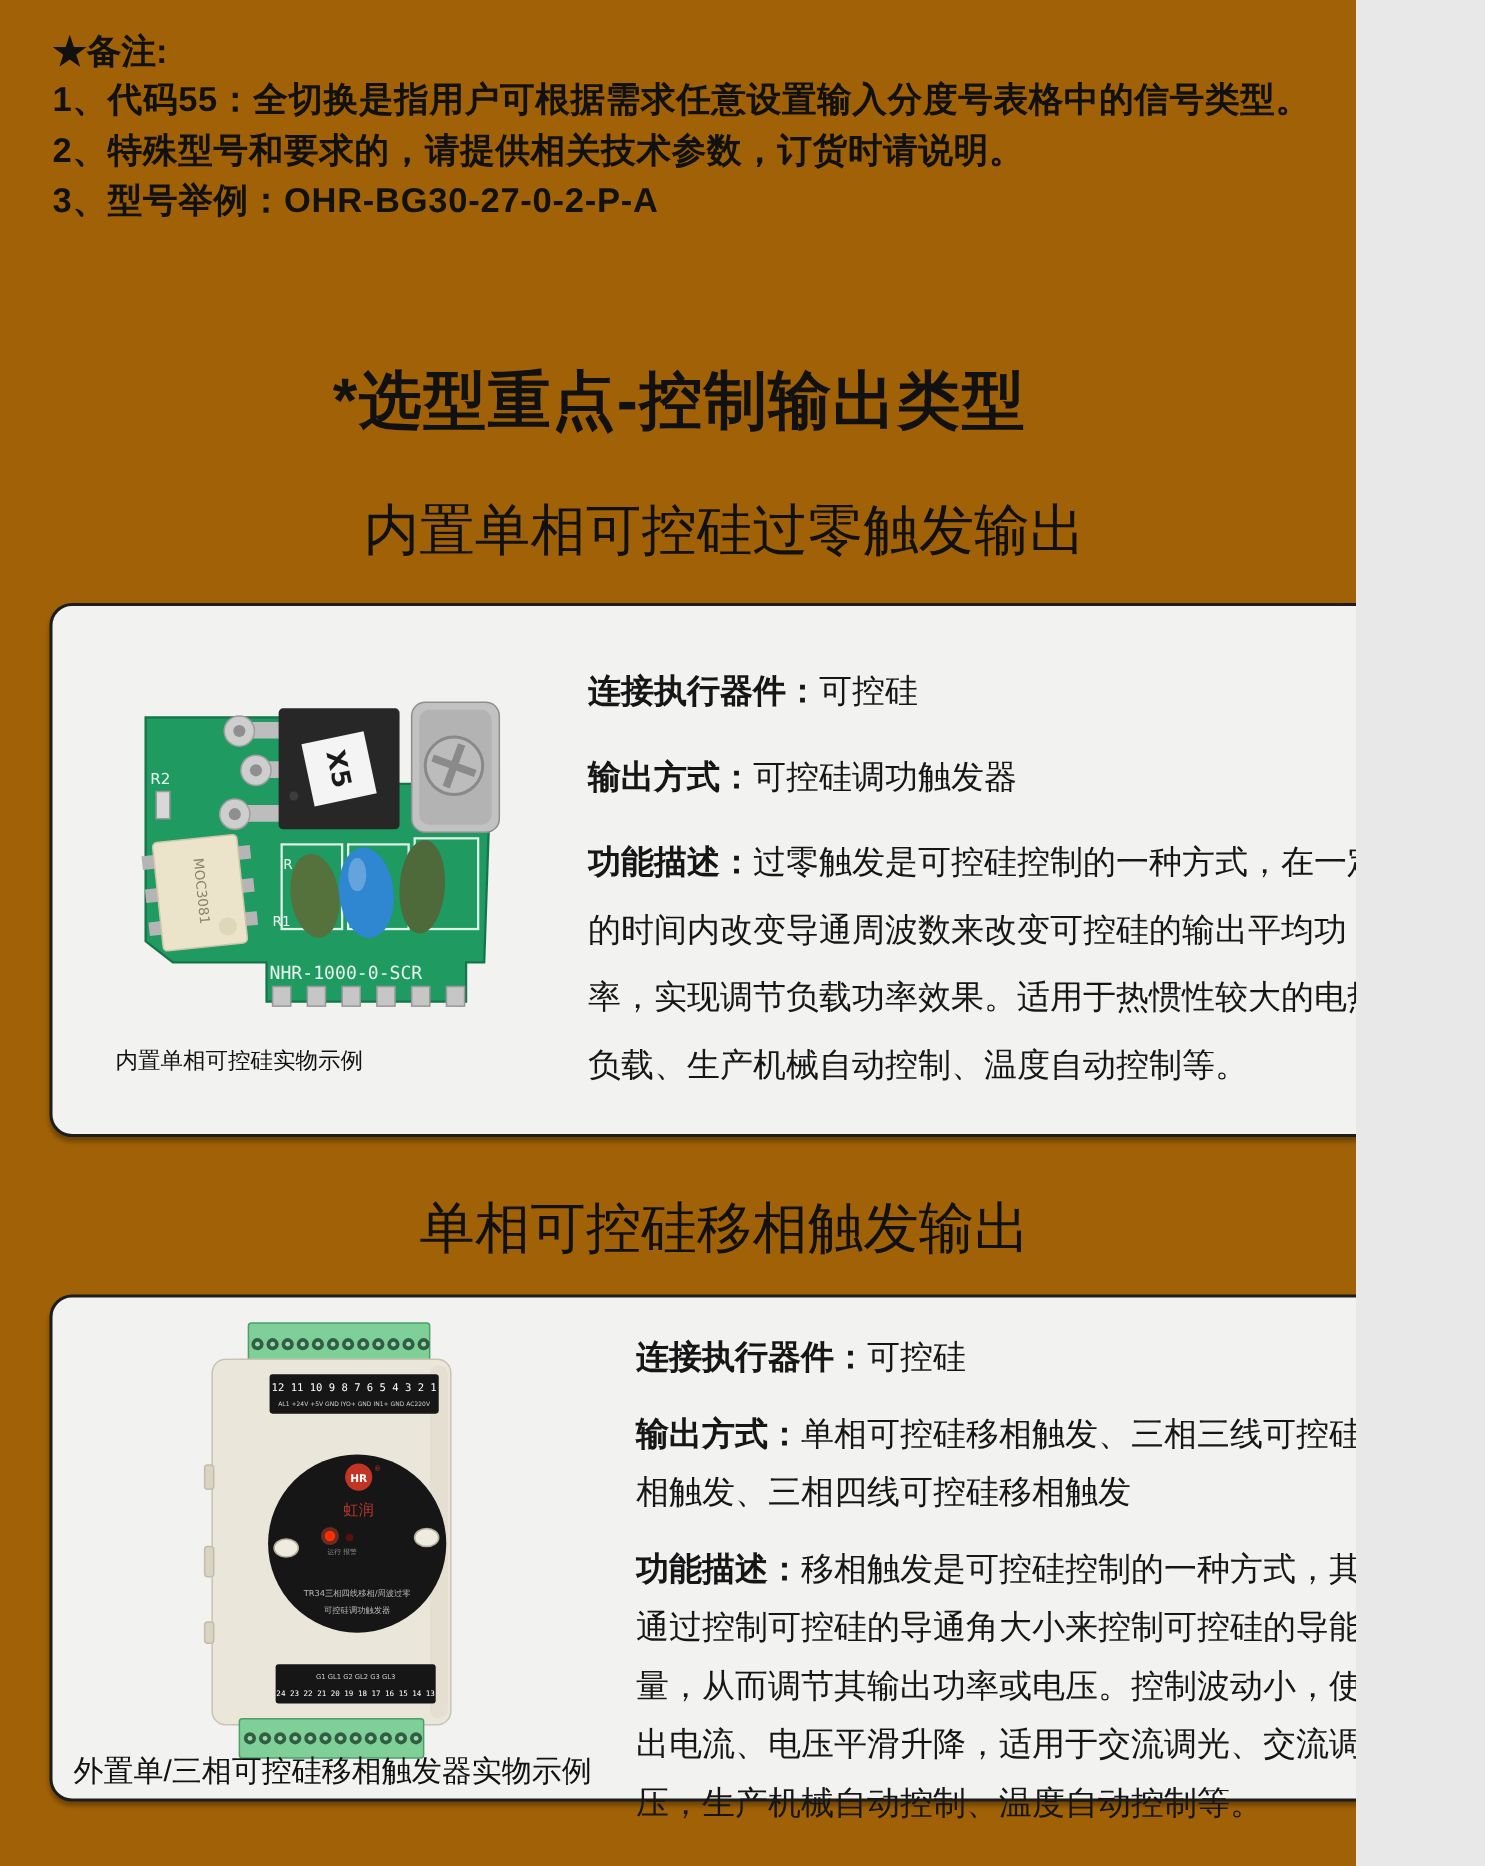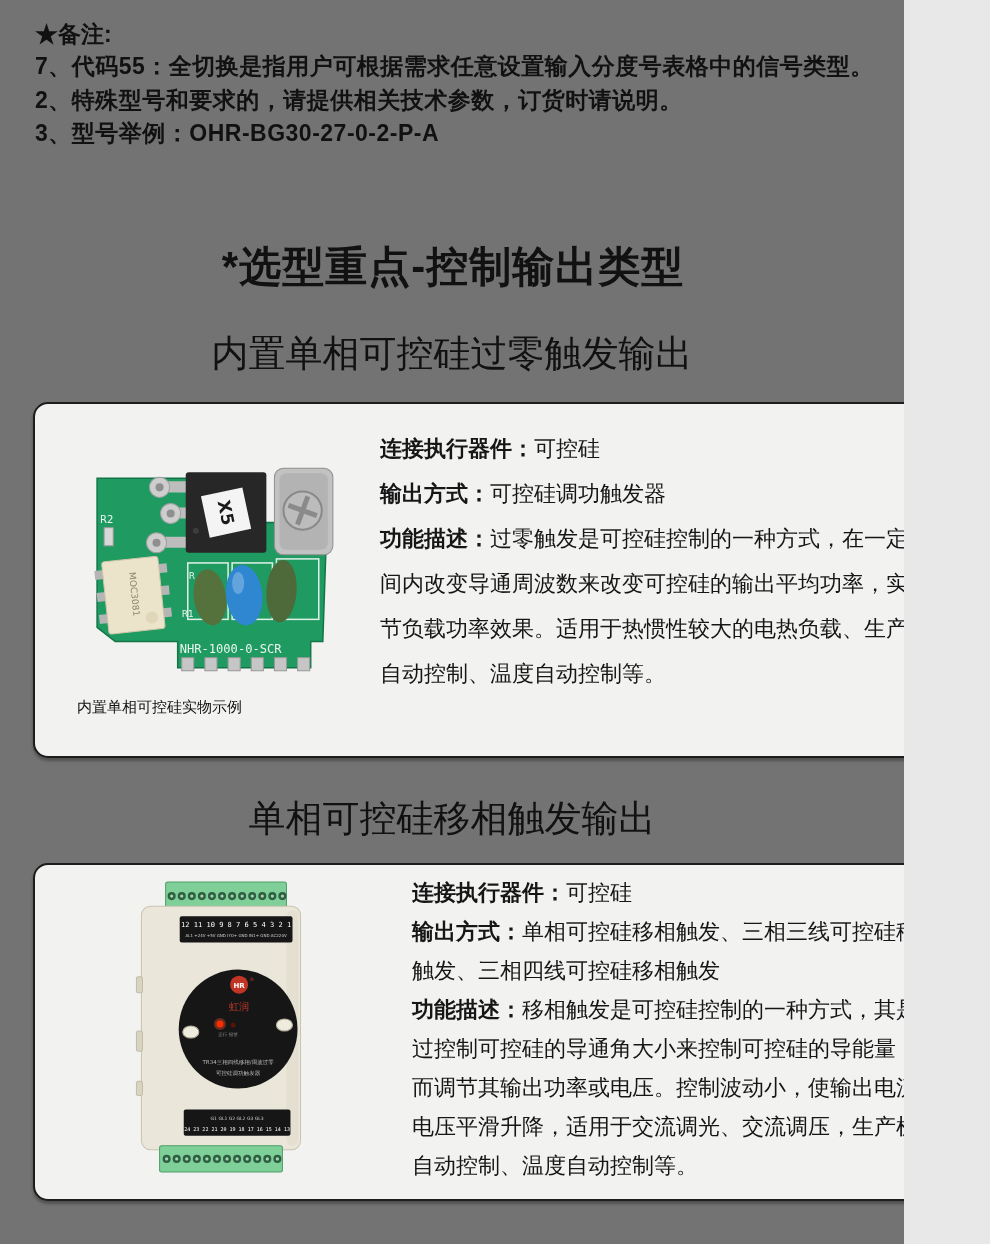--- a/index.html
+++ b/index.html
@@ -2,67 +2,67 @@
 <html><head>
 <meta charset="utf-8">
 <style>
   html,body { margin:0; padding:0; }
   body {
     width:990px; height:1244px;
     background:#e8e8e8;
     font-family:"Liberation Sans", sans-serif;
     color:#111;
   }
-  .page { position:relative; width:904px; height:1244px; overflow:hidden; background:#737373; }
+  .page { position:relative; width:904px; height:1244px; overflow:hidden; background:#a16207; }
 
   
   .notes { position:absolute; left:35px; top:18px; }
   .notes-title { font-size:23px; font-weight:700; line-height:32px; }
   .note-line { font-size:23px; font-weight:600; line-height:33.6px; letter-spacing:0.5px; white-space:nowrap; }
   .note-indent { padding-left:152px; }
 
   
   .main-title { position:absolute; top:238px; left:0; width:100%; margin:1px;
     text-align:center; font-size:42px; font-weight:900; letter-spacing:1px; }
   .sec-title { position:absolute; left:0; width:100%; margin:0;
-    text-align:center; font-size:37px; font-weight:400; }
+    text-align:center; font-size:37px; font-weight:400;padding-left:31px; }
   #sec1 { top:329px; }
   #sec2 { top:794px; }
 
   
   .card { position:absolute; left:33px; width:918px;
     background:#f2f2f1; border:2px solid #1d1d1d; border-radius:15px;
     box-shadow:0 3px 3px rgba(0,0,0,0.30); box-sizing:border-box; }
   #card1 { top:402px; height:356px; }
   #card2 { top:863px; height:338px; }
 
   .caption { position:absolute; font-size:15px; color:#111; white-space:nowrap; }
   #cap1 { left:42px; top:294px; }
   #cap2 { left:14px; top:302px; font-size:20px; }
 
   .specs { position:absolute; color:#161616; font-size:22px; }
   #specs1 { left:345px; top:22px; width:572px; line-height:45px; }
   #specs2 { left:377px; top:8px;  width:536px; line-height:39px; }
-  .specs p { margin:0; }
+  .specs p { margin:12px; }
   .b { font-weight:700; }
 
   .pcb    { position:absolute; left:52px;  top:62px; width:262px; height:212px; }
   .device { position:absolute; left:100px; top:15px; width:172px; height:294px; }
 
   svg text { font-family:"DejaVu Sans", sans-serif; }
   .mono { font-family:"DejaVu Sans Mono", monospace; }
 </style>
 </head>
 <body>
 
 <div class="page">
 
   <div class="notes">
     <div class="notes-title">★备注:</div>
-    <div class="note-line">7、代码55：全切换是指用户可根据需求任意设置输入分度号表格中的信号类型。</div>
+    <div class="note-line">1、代码55：全切换是指用户可根据需求任意设置输入分度号表格中的信号类型。</div>
     <div class="note-line">2、特殊型号和要求的，请提供相关技术参数，订货时请说明。</div>
     <div class="note-line">3、型号举例：OHR-BG30-27-0-2-P-A</div>
   </div>
 
   <h1 class="main-title">*选型重点-控制输出类型</h1>
   <h2 class="sec-title" id="sec1">内置单相可控硅过零触发输出</h2>
 
   <div class="card" id="card1">
 
     <svg class="pcb" viewBox="0 0 260 210" aria-hidden="true">
@@ -235,20 +235,21 @@
             <circle cx="91" cy="277" r="1.6"></circle>
             <circle cx="101" cy="277" r="1.6"></circle>
           <circle cx="111" cy="277" r="1.6"></circle>
             <circle cx="121" cy="277" r="1.6"></circle>
             <circle cx="131" cy="277" r="1.6"></circle>
             <circle cx="141" cy="277" r="1.6"></circle>
         </g>
       </g>
     </svg>
 
+    <div class="caption" id="cap2">外置单/三相可控硅移相触发器实物示例</div>
 
     <div class="specs" id="specs2">
       <p><span class="b">连接执行器件：</span><span>可控硅</span></p>
       <p><span class="b">输出方式：</span><span>单相可控硅移相触发、三相三线可控硅移相触发、三相四线可控硅移相触发</span></p>
       <p><span class="b">功能描述：</span><span>移相触发是可控硅控制的一种方式，其是通过控制可控硅的导通角大小来控制可控硅的导能量，从而调节其输出功率或电压。控制波动小，使输出电流、电压平滑升降，适用于交流调光、交流调压，生产机械自动控制、温度自动控制等。</span></p>
     </div>
   </div>
 
 </div>
 

